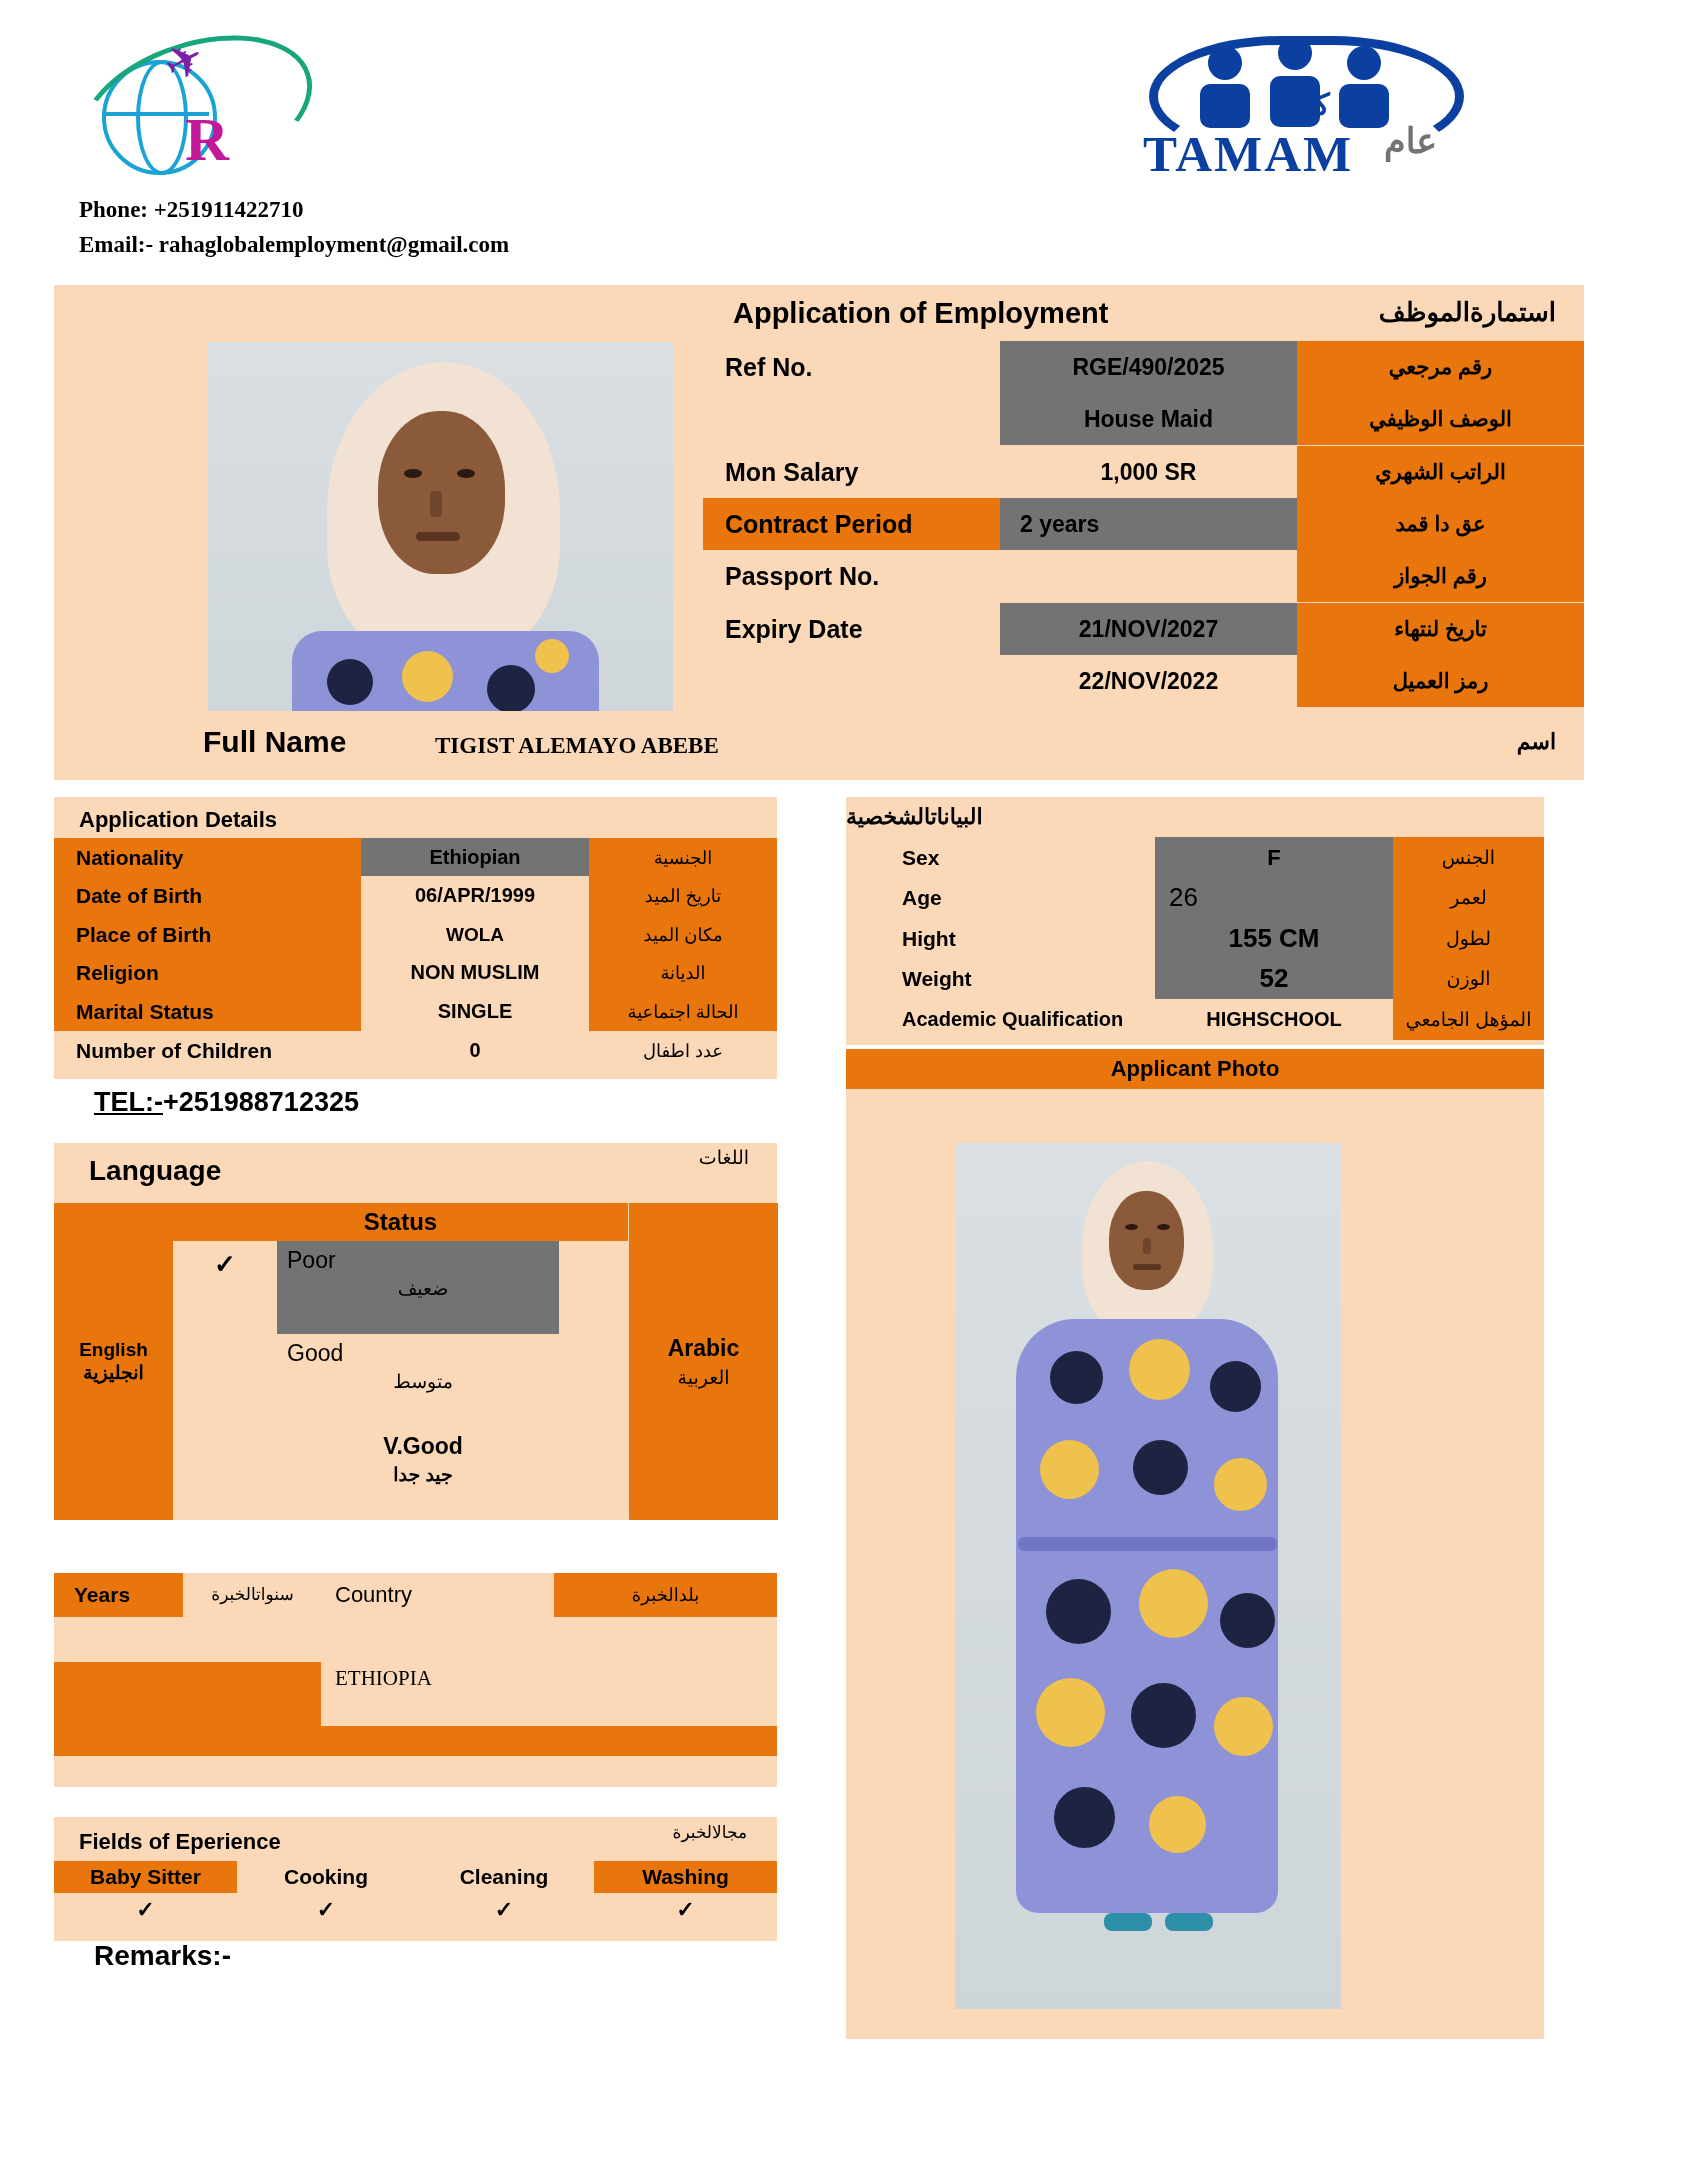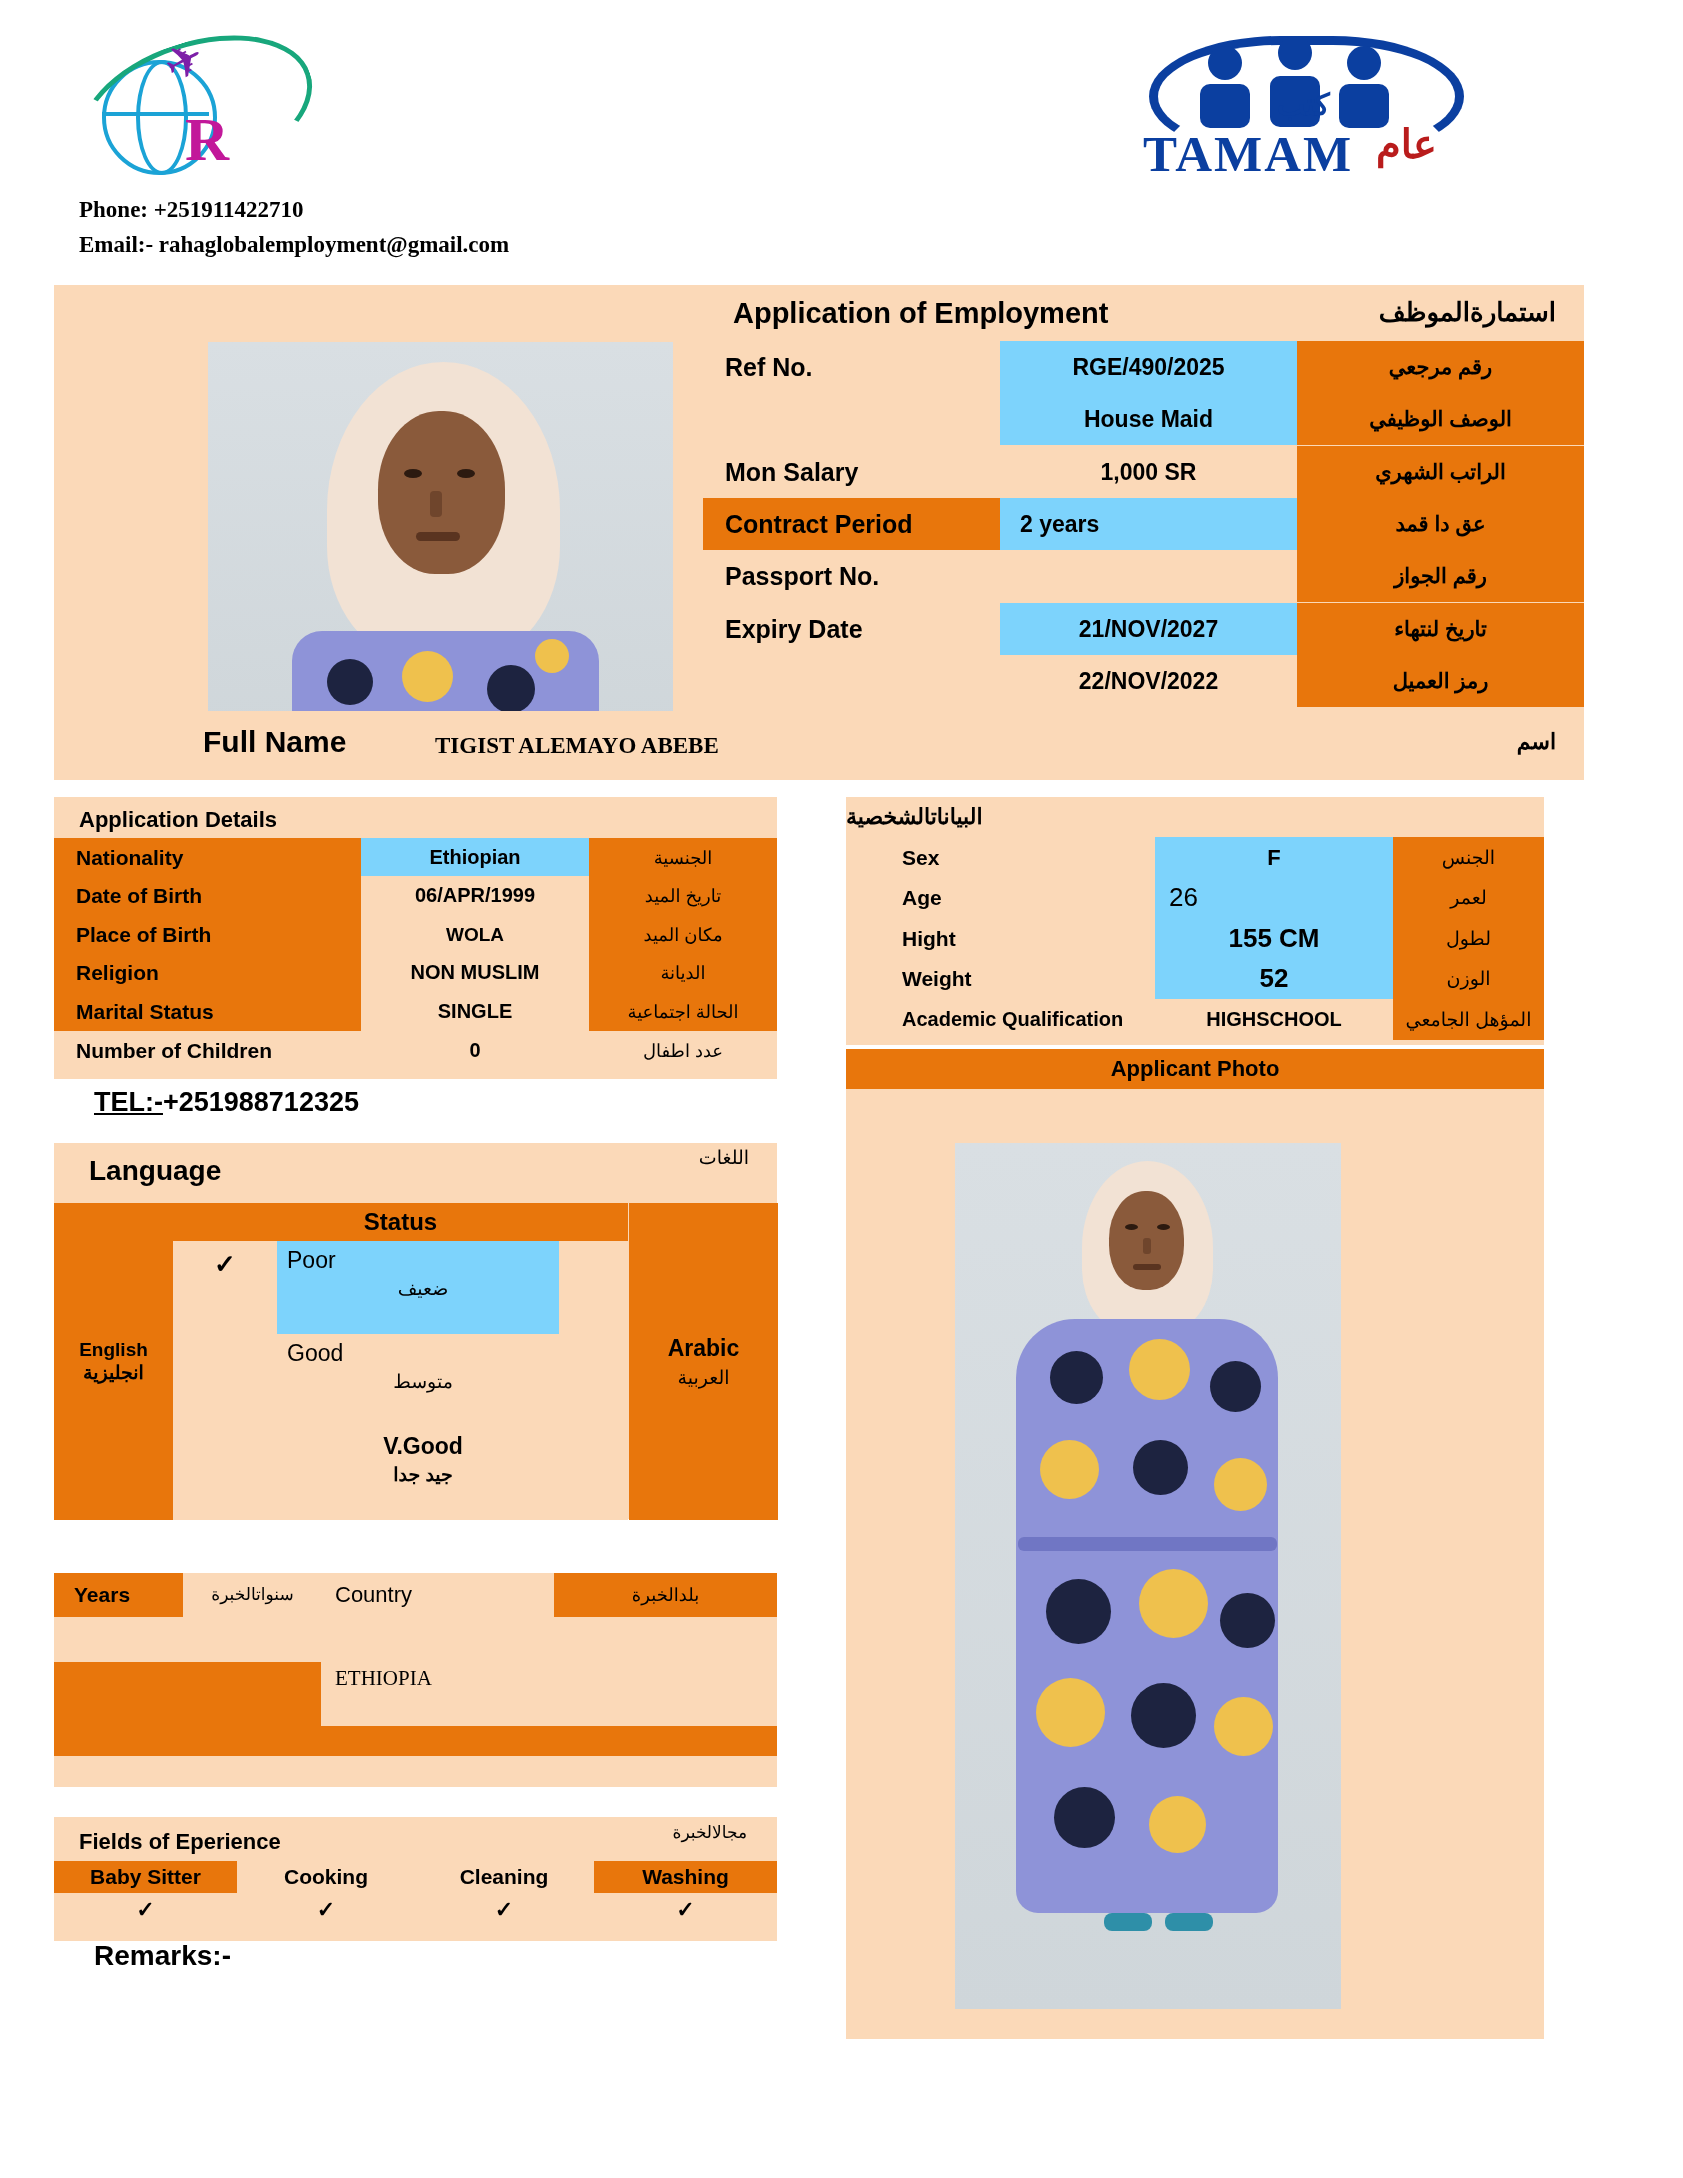--- a/index.html
+++ b/index.html
@@ -13,31 +13,31 @@
   .logo-left{position:absolute;left:74px;top:28px;width:238px;height:149px;}
   .globe{position:absolute;left:28px;top:32px;width:107px;height:107px;border:4px solid #1ba3d6;border-radius:50%;}
   .globe:before{content:"";position:absolute;left:-4px;top:48px;width:107px;height:0;border-top:4px solid #1ba3d6;}
   .globe:after{content:"";position:absolute;left:30px;top:-4px;width:44px;height:107px;border:4px solid #1ba3d6;border-radius:50%;}
   .swoosh{position:absolute;left:2px;top:14px;width:230px;height:127px;border:5px solid #18a77c;border-radius:50%;transform:rotate(-18deg);border-left-color:transparent;border-bottom-color:transparent;}
   .plane{position:absolute;left:91px;top:10px;font-size:46px;color:#7d1fa8;transform:rotate(-28deg);line-height:1;}
   .rletter{position:absolute;left:111px;top:77px;font-family:"Liberation Serif",serif;font-size:61px;font-weight:bold;color:#c2189a;}
   .contact{position:absolute;left:79px;top:193px;font-family:"Liberation Serif",serif;font-size:23px;font-weight:bold;line-height:1.5;}
   .tamam{position:absolute;left:1119px;top:30px;width:356px;height:139px;}
   .tamam-word{position:absolute;left:24px;top:95px;font-family:"Liberation Serif",serif;font-size:51px;font-weight:bold;color:#0b3fa0;letter-spacing:2px;}
-  .tamam-ar{position:absolute;left:257px;top:91px;font-size:40px;font-weight:bold;color:#b91c1c;}
+  .tamam-ar{position:absolute;left:265px;top:91px;font-size:35px;font-weight:bold;color:#737373;}
   .tamam-figs{position:absolute;left:30px;top:6px;width:297px;height:91px;}
   .tamam-figs .head{position:absolute;width:34px;height:34px;border-radius:50%;background:#0b3fa0;top:10px;}
   .tamam-figs .body{position:absolute;background:#0b3fa0;border-radius:10px;}
   .tamam-arc{position:absolute;left:0;top:0;width:297px;height:103px;border:9px solid #0b3fa0;border-radius:50%/60%;border-bottom-color:transparent;}
   .tamam-ar2{position:absolute;left:158px;top:57px;font-size:30px;font-weight:bold;color:#0b3fa0;}
 
   
   .cellO{background:#e8760c;}
   .cellL{background:#fbd9b8;}
-  .cellW{background:#7dd3fc;}
+  .cellW{background:#737373;}
 
   
   .topblock{position:absolute;left:54px;top:285px;width:1530px;height:495px;background:#fbd9b8;}
   .photo1{position:absolute;left:208px;top:342px;width:465px;height:396px;background:#cfd6dd;overflow:hidden;}
   .appemp{position:absolute;left:703px;top:285px;width:881px;height:55px;background:#fbd9b8;}
   .appemp .t1{position:absolute;left:30px;top:12px;font-size:29px;font-weight:bold;}
   .appemp .t2{position:absolute;right:28px;top:12px;font-size:26px;font-weight:bold;direction:rtl;}
   .row{position:absolute;left:703px;width:881px;height:52px;}
   .row .lab{position:absolute;left:0;top:0;width:297px;height:52px;display:flex;align-items:center;padding-left:22px;box-sizing:border-box;font-size:25px;font-weight:bold;}
   .row .val{position:absolute;left:297px;top:0;width:297px;height:52px;display:flex;align-items:center;justify-content:center;font-size:23px;font-weight:bold;}

